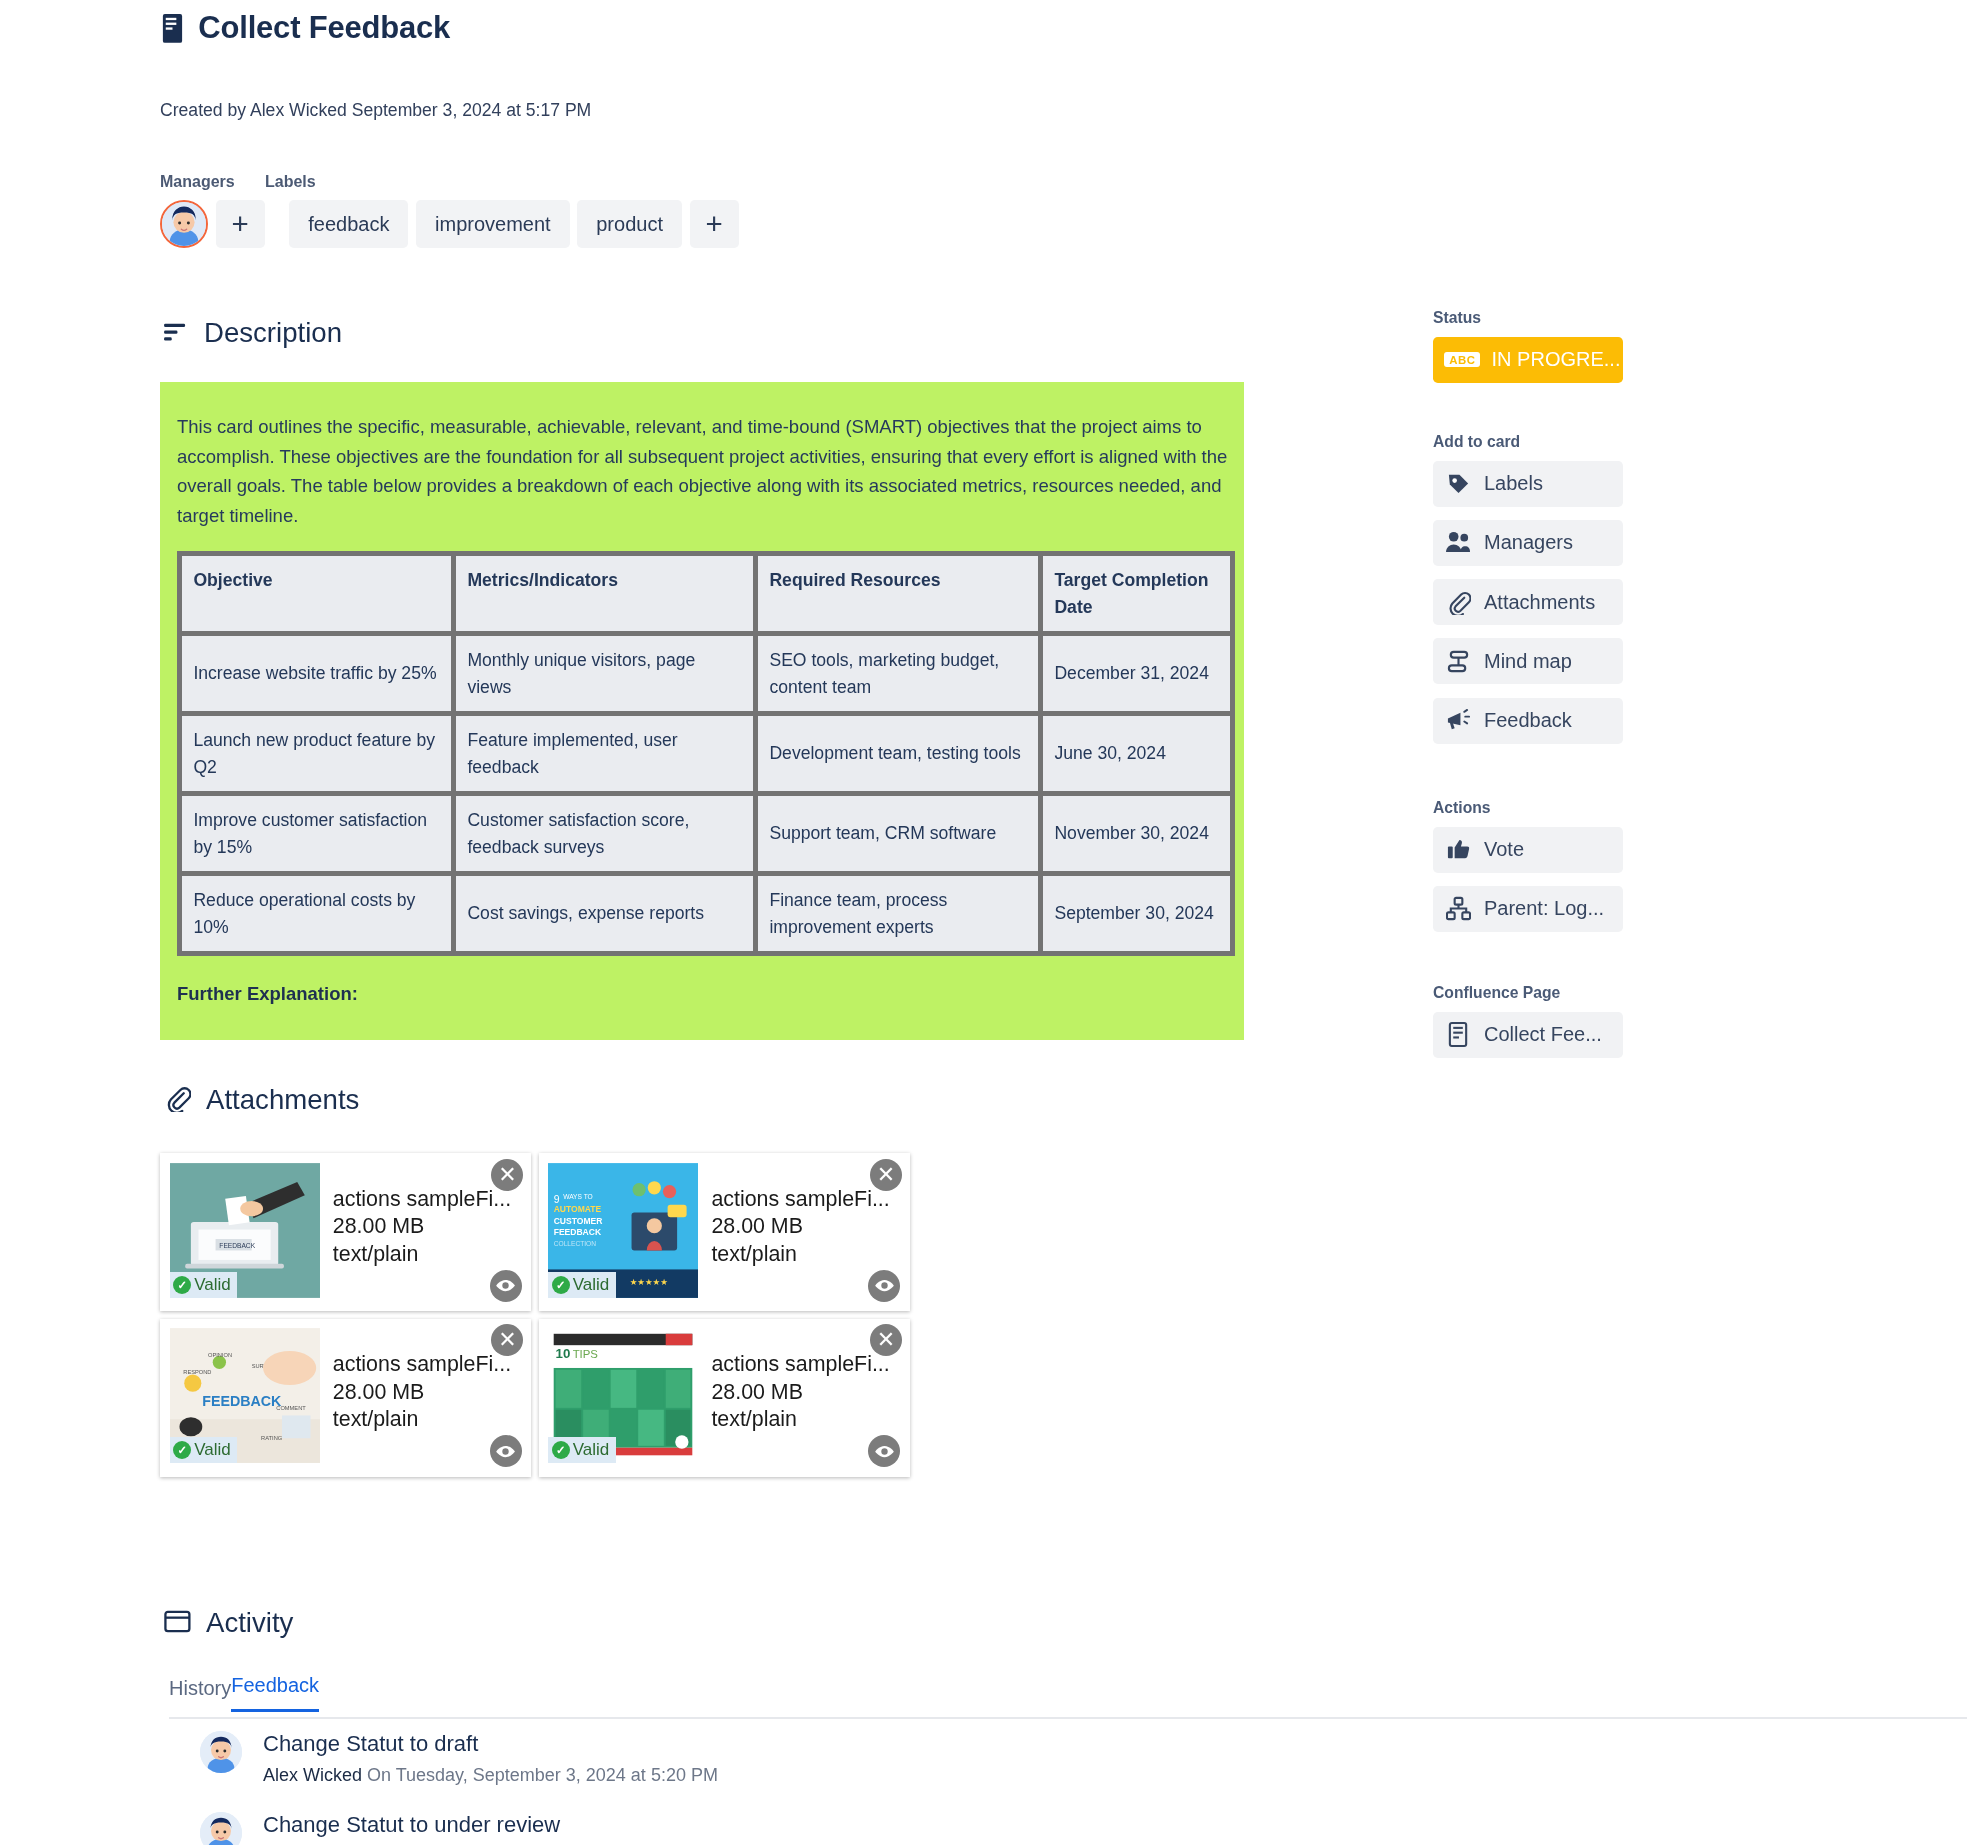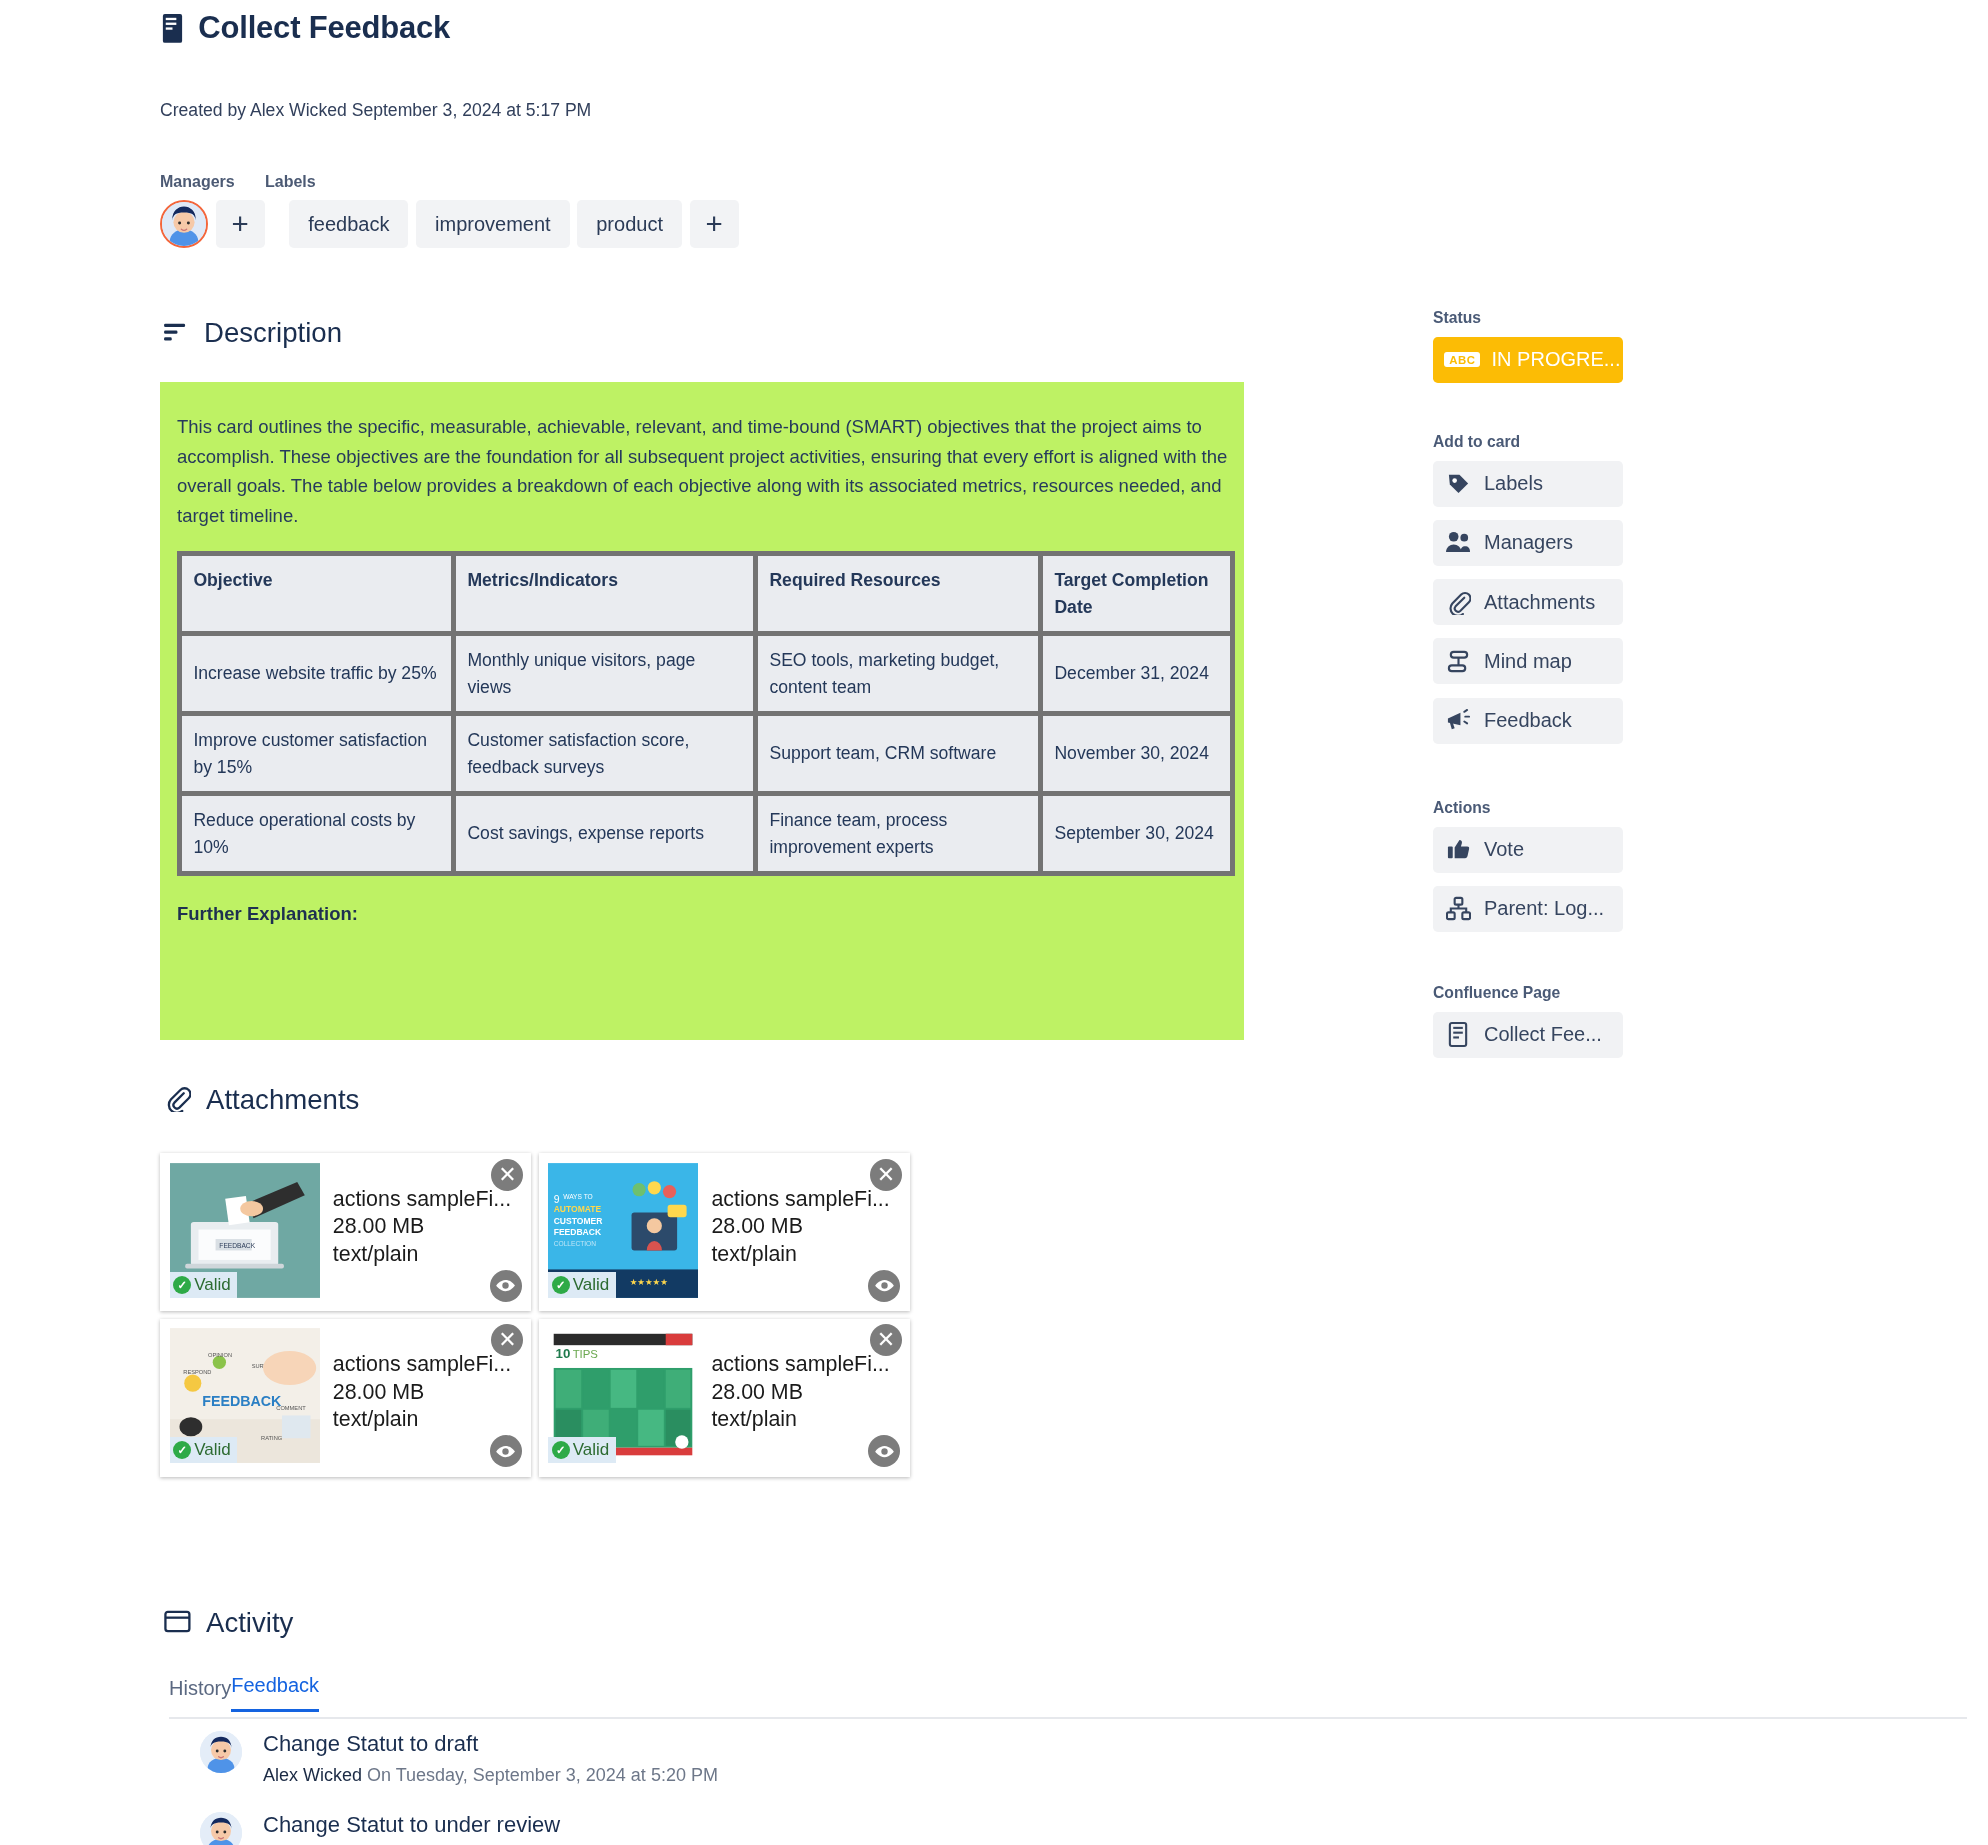--- a/index.html
+++ b/index.html
@@ -265,20 +265,26 @@
       </tr>
         </thead>
       <tbody>
         <tr>
           <td>Increase website traffic by 25%</td>
           <td>Monthly unique visitors, page views</td>
           <td>SEO tools, marketing budget, content team</td>
           <td>December 31, 2024</td>
         </tr>
         <tr>
+          <td>Launch new product feature by Q2</td>
+          <td>Feature implemented, user feedback</td>
+          <td>Development team, testing tools</td>
+          <td>June 30, 2024</td>
+        </tr>
+        <tr>
           <td>Improve customer satisfaction by 15%</td>
           <td>Customer satisfaction score, feedback surveys</td>
           <td>Support team, CRM software</td>
           <td>November 30, 2024</td>
         </tr>
         <tr>
           <td>Reduce operational costs by 10%</td>
           <td>Cost savings, expense reports</td>
           <td>Finance team, process improvement experts</td>
           <td>September 30, 2024</td>

